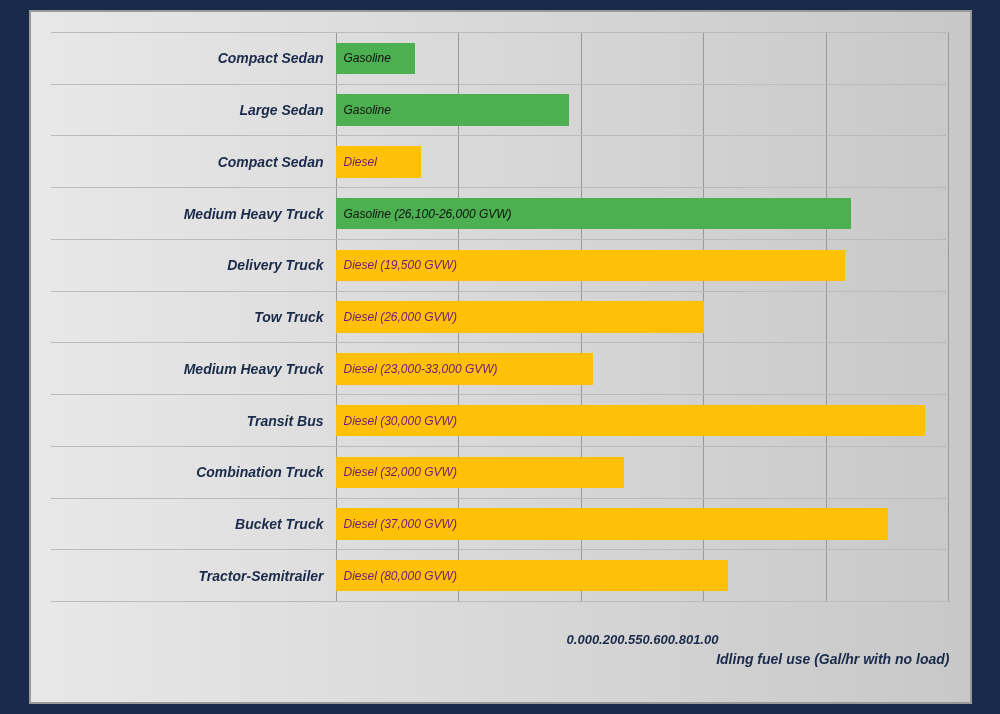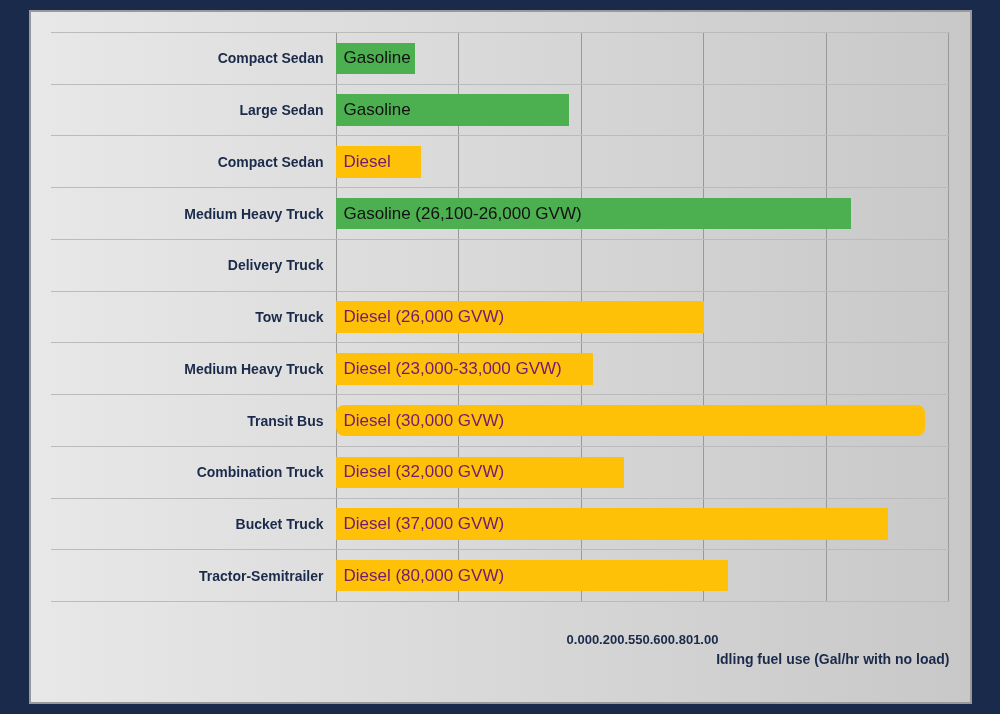--- a/index.html
+++ b/index.html
@@ -12,20 +12,21 @@
       justify-content: center;
       font-family: Arial, sans-serif;
     }
     .chart-container {
       width: 943px;
       height: 694px;
       background: linear-gradient(to right, #e8e8e8 0%, #c8c8c8 100%);
       border: 2px solid #999;
       padding: 20px 20px 60px 20px;
       position: relative;
+      font-style: italic;
     }
     .chart-area {
       display: flex;
       flex-direction: column;
       height: calc(100% - 40px);
       position: relative;
     }
     .grid-lines {
       position: absolute;
       top: 0;
@@ -71,21 +72,21 @@
       height: 100%;
       display: flex;
       align-items: center;
       position: relative;
     }
     .bar {
       height: 62%;
       display: flex;
       align-items: center;
       padding-left: 8px;
-      font-size: 17px;
+      font-size: 12px;
       font-weight: normal;
       color: #222;
       white-space: nowrap;
       min-width: 30px;
     }
     .bar.green {
       background-color: #4caf50;
       color: #111;
     }
     .bar.orange {
@@ -152,37 +153,40 @@
           </div>
         </div>
         <div class="bar-row">
           <div class="label">Medium Heavy Truck</div>
           <div class="bar-wrapper">
             <div class="bar green" style="width: 84%;">Gasoline (26,100-26,000 GVW)</div>
           </div>
         </div>
         <div class="bar-row">
           <div class="label">Delivery Truck</div>
+          <div class="bar-wrapper">
+            <div class="bar orange" style="width: 83%;">Diesel (19,500 GVW)</div>
+          </div>
         </div>
         <div class="bar-row">
           <div class="label">Tow Truck</div>
           <div class="bar-wrapper">
             <div class="bar orange" style="width: 60%;">Diesel (26,000 GVW)</div>
           </div>
         </div>
         <div class="bar-row">
           <div class="label">Medium Heavy Truck</div>
           <div class="bar-wrapper">
             <div class="bar orange" style="width: 42%;">Diesel (23,000-33,000 GVW)</div>
           </div>
         </div>
         <div class="bar-row">
           <div class="label">Transit Bus</div>
           <div class="bar-wrapper">
-            <div class="bar orange" style="width: 96%; border-radius: 8px;">Diesel (30,000 GVW)</div>
+            <div class="bar orange" style="width: 96%;">Diesel (30,000 GVW)</div>
           </div>
         </div>
         <div class="bar-row">
           <div class="label">Combination Truck</div>
           <div class="bar-wrapper">
             <div class="bar orange" style="width: 47%;">Diesel (32,000 GVW)</div>
           </div>
         </div>
         <div class="bar-row">
           <div class="label">Bucket Truck</div>

